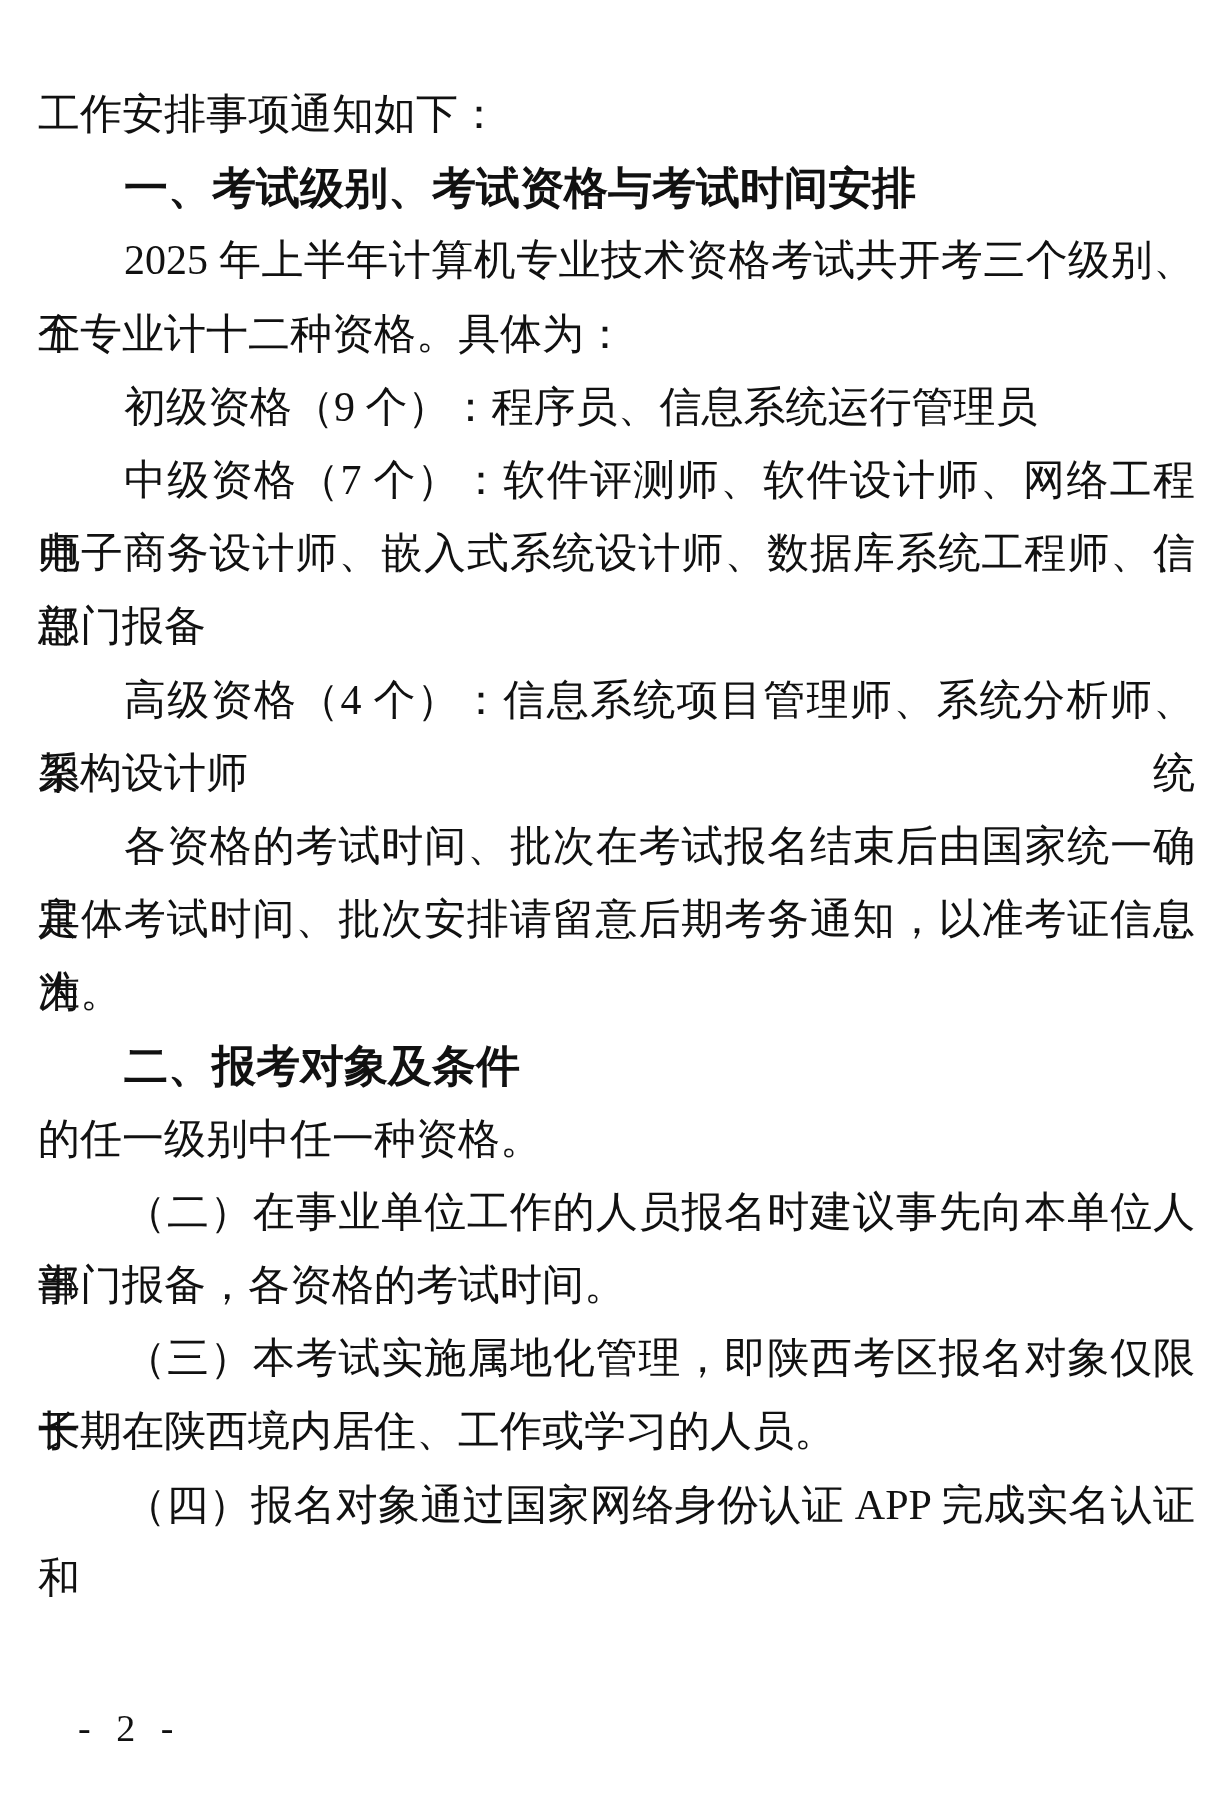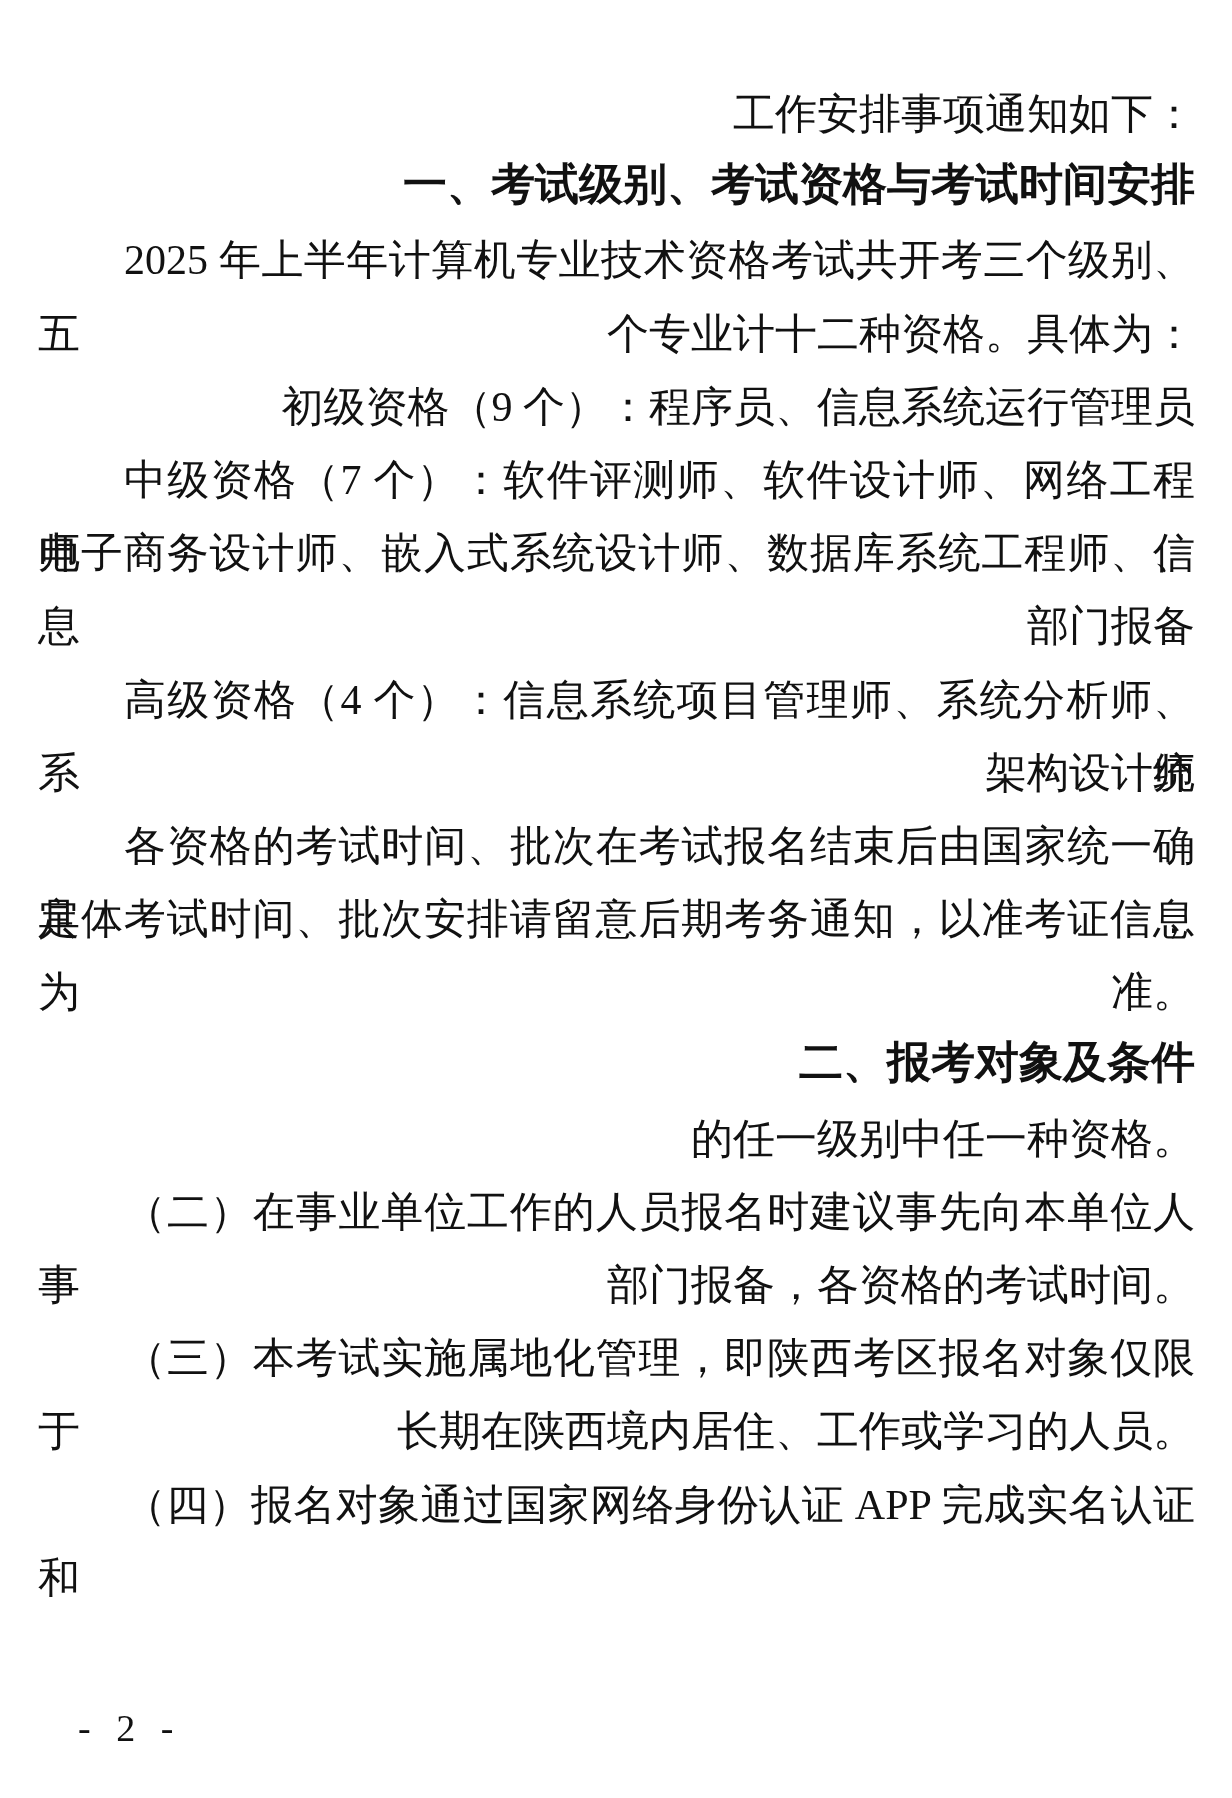--- a/index.html
+++ b/index.html
@@ -16,31 +16,31 @@
     position: absolute;
     left: 38px;
     right: 37px;
     top: 78px;
   }
   .line {
     font-size: 42px;
     height: 73.2px;
     line-height: 73.2px;
     white-space: nowrap;
-    text-align: right;
+    text-align: left;
   }
   .line.justify {
     white-space: normal;
     text-align: justify;
     text-align-last: justify;
     text-justify: inter-character;
   }
   .line.indent { text-indent: 86px; }
   .line.heading {
-    font-family: Liberation Mono, monospace;
+    font-family: Liberation Sans, sans-serif;
     font-weight: 700;
     font-size: 44px;
   }
   .page-footer {
     position: absolute;
     left: 78px;
     top: 1706px;
     font-size: 38px;
     line-height: 44px;
     letter-spacing: 8px;

